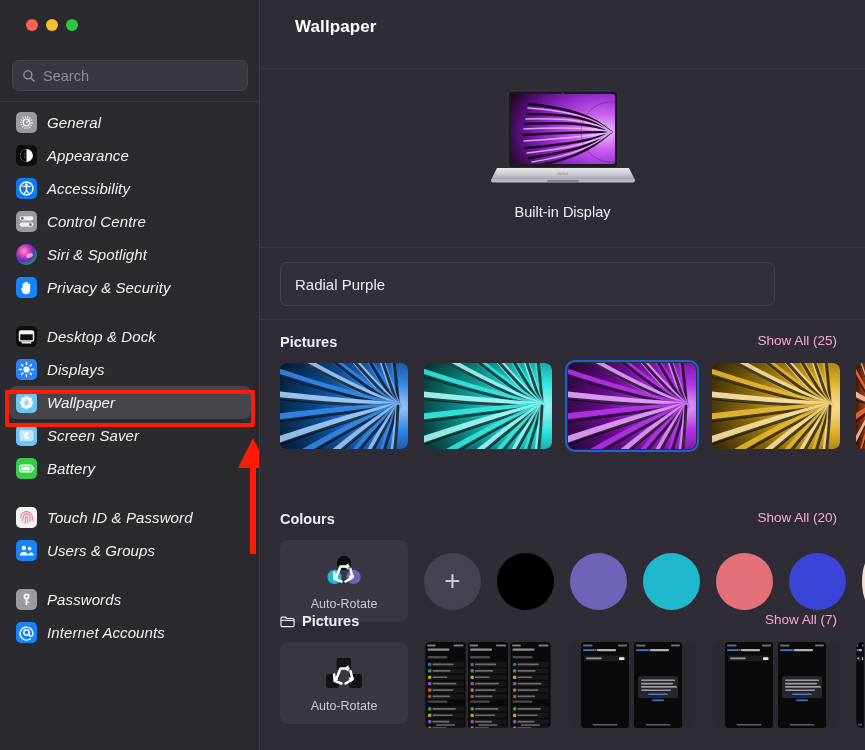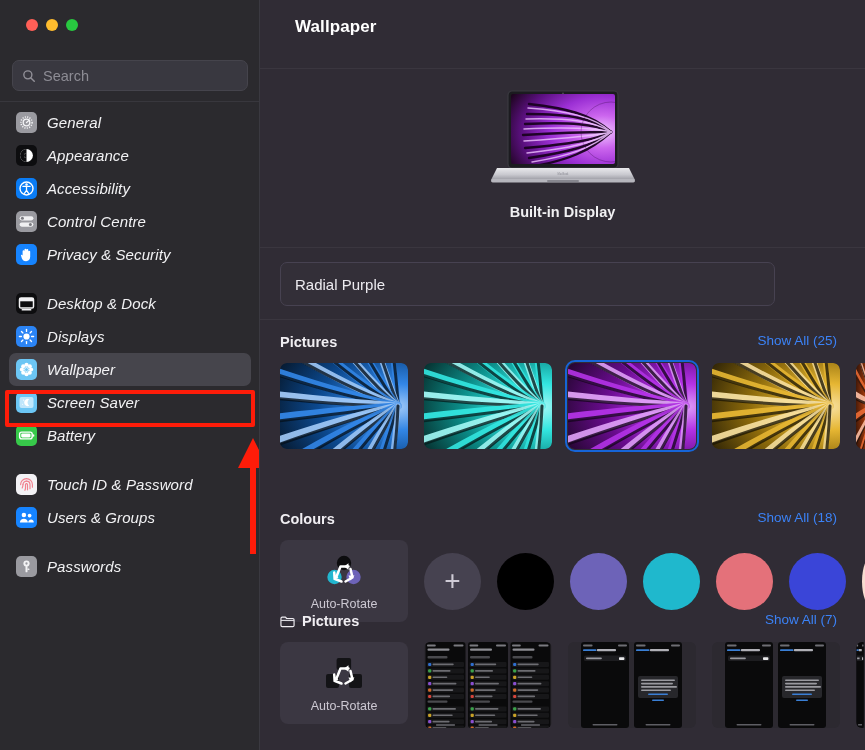--- a/index.html
+++ b/index.html
@@ -93,21 +93,21 @@
     background: #3a363f;
   }
 
   #display-block {
     position: absolute; top: 88px; left: 0; right: 0;
     display: flex; flex-direction: column; align-items: center;
   }
   #laptop { width: 160px; height: 108px; display: block; }
   #display-label {
     margin-top: 8px;
-    font-size: 14.5px; font-weight: bold; color: #f0f0f2;
+    font-size: 14.5px; font-weight: normal; color: #f0f0f2;
   }
 
   #name-rule-top {
     position: absolute; top: 247px; left: 0; right: 0; height: 1px;
     background: #3a363f;
   }
   #wallpaper-name-field {
     position: absolute; top: 262px; left: 20px; width: 495px; height: 44px;
     background: #332f38;
     border: 1px solid #474251;
@@ -127,21 +127,21 @@
     display: flex; align-items: center;
     height: 22px; padding: 0 0 0 20px;
   }
   .sec-title {
     font-size: 14.5px; font-weight: bold; color: #f0eef2;
     display: flex; align-items: center; gap: 7px;
   }
   .folder-ico { width: 15px; height: 13px; display: block; }
   .show-all {
     position: absolute; right: 28px; top: 2px;
-    font-size: 13.5px; color: #3b82f6; cursor: default;
+    font-size: 13.5px; color: #f9a8d4; cursor: default;
   }
 
   .row { display: flex; align-items: flex-start; gap: 16px; padding-left: 20px; }
 
   .thumb {
     width: 128px; height: 86px;
     border-radius: 7px; overflow: hidden;
     flex: 0 0 128px;
     position: relative;
     cursor: default;
@@ -244,20 +244,36 @@
           </div>
           <div class="nav-item">
             <span class="ico"><svg width="21" height="21" viewBox="0 0 21 21">
                 <rect width="21" height="21" rx="5" fill="#9a9aa0"></rect>
                 <rect x="3.6" y="5.2" width="13.8" height="4.3" rx="2.15" fill="#f0f0f2"></rect>
                 <rect x="3.6" y="11.4" width="13.8" height="4.3" rx="2.15" fill="#f0f0f2"></rect>
                 <circle cx="6.4" cy="7.35" r="1.5" fill="#7a7a80"></circle>
                 <circle cx="14.4" cy="13.55" r="1.5" fill="#7a7a80"></circle>
               </svg></span>
             <span class="nav-label">Control Centre</span>
+          </div>
+          <div class="nav-item">
+            <span class="ico"><svg width="21" height="21" viewBox="0 0 21 21">
+                <defs>
+                  <radialGradient id="siriG" cx="38%" cy="34%" r="78%">
+                    <stop offset="0%" stop-color="#ff9ad6"></stop>
+                    <stop offset="32%" stop-color="#d53fb0"></stop>
+                    <stop offset="60%" stop-color="#5b2fc4"></stop>
+                    <stop offset="82%" stop-color="#1a8f6e"></stop>
+                    <stop offset="100%" stop-color="#123a5e"></stop>
+                  </radialGradient>
+                </defs>
+                <rect width="21" height="21" rx="10.5" fill="url(#siriG)"></rect>
+                <ellipse cx="13.6" cy="11.6" rx="3.6" ry="2.2" fill="#fff" opacity=".55" transform="rotate(-24 13.6 11.6)"></ellipse>
+              </svg></span>
+            <span class="nav-label">Siri &amp; Spotlight</span>
           </div>
           <div class="nav-item">
             <span class="ico"><svg width="21" height="21" viewBox="0 0 21 21">
                 <rect width="21" height="21" rx="5" fill="#1684ff"></rect>
                 <path d="M6.6 11.8V7.3a.95.95 0 0 1 1.9 0v3.1V5.6a.95.95 0 0 1 1.9 0v4.8V5.9a.95.95 0 0 1 1.9 0v4.5V7.6a.95.95 0 0 1 1.9 0v5.2c0 2.6-1.7 4.4-4.1 4.4-2.4 0-3.4-1.3-4.3-3L5 11.6c-.3-.7.7-1.4 1.2-.6Z" fill="#fff"></path>
               </svg></span>
             <span class="nav-label">Privacy &amp; Security</span>
           </div>
         </div>
         <div class="nav-gap"></div>
@@ -359,20 +375,28 @@
         <div class="nav-group">
           <div class="nav-item">
             <span class="ico"><svg width="21" height="21" viewBox="0 0 21 21">
                 <rect width="21" height="21" rx="5" fill="#9a9aa0"></rect>
                 <circle cx="10.5" cy="7.5" r="3.1" fill="#f3f3f5"></circle>
                 <circle cx="10.5" cy="7.5" r="1.15" fill="#9a9aa0"></circle>
                 <rect x="9.5" y="10" width="2" height="6.3" rx=".9" fill="#f3f3f5"></rect>
                 <rect x="11.5" y="12.5" width="1.9" height="1.5" rx=".6" fill="#f3f3f5"></rect>
               </svg></span>
             <span class="nav-label">Passwords</span>
+          </div>
+          <div class="nav-item">
+            <span class="ico"><svg width="21" height="21" viewBox="0 0 21 21">
+                <rect width="21" height="21" rx="5" fill="#1684ff"></rect>
+                <circle cx="10.5" cy="10.5" r="2.7" fill="none" stroke="#fff" stroke-width="1.4"></circle>
+                <path d="M13.2 10.5v1.8c0 1.2.8 1.9 1.8 1.9 1.2 0 2-1 2-2.6a6.5 6.5 0 1 0-2.6 5.2" fill="none" stroke="#fff" stroke-width="1.4" stroke-linecap="round"></path>
+              </svg></span>
+            <span class="nav-label">Internet Accounts</span>
           </div>
         </div>
       </div>
 
     <div id="annot-box"></div>
     <svg id="annot-arrow" viewBox="0 0 42 122">
       <path d="M18 122 L18 36 L6 36 L21 6 L36 36 L24 36 L24 122 Z" fill="#fe1c09"></path>
     </svg>
   </div>
 
@@ -708,21 +732,21 @@
       <rect width="128" height="86" fill="none"></rect>
     </g>
   </svg>
           </div>
         </div>
     </div>
 
     <div class="section" style="top:508px">
       <div class="sec-head">
         <span class="sec-title">Colours</span>
-        <span class="show-all">Show All (18)</span>
+        <span class="show-all">Show All (20)</span>
       </div>
       <div class="row" id="row-colours" style="margin-top:10px; align-items:center">
           <div class="auto-tile">
             <span class="glyph"><svg viewBox="0 0 46 38">
     <circle cx="23" cy="11" r="7.2" fill="#0c0c0e"></circle>
                 <circle cx="13.5" cy="25" r="7.2" fill="#22b6cf"></circle>
                 <circle cx="32.5" cy="25" r="7.2" fill="#6d63b8"></circle>
     <g fill="none" stroke="#fff" stroke-width="2.5" stroke-linecap="round" stroke-linejoin="round">
       <path d="M15.5 24.5 L19.5 14.5 L27.5 14.5"></path>
       <path d="M29.5 17 L31.5 25.5 L24.5 29.5"></path>

